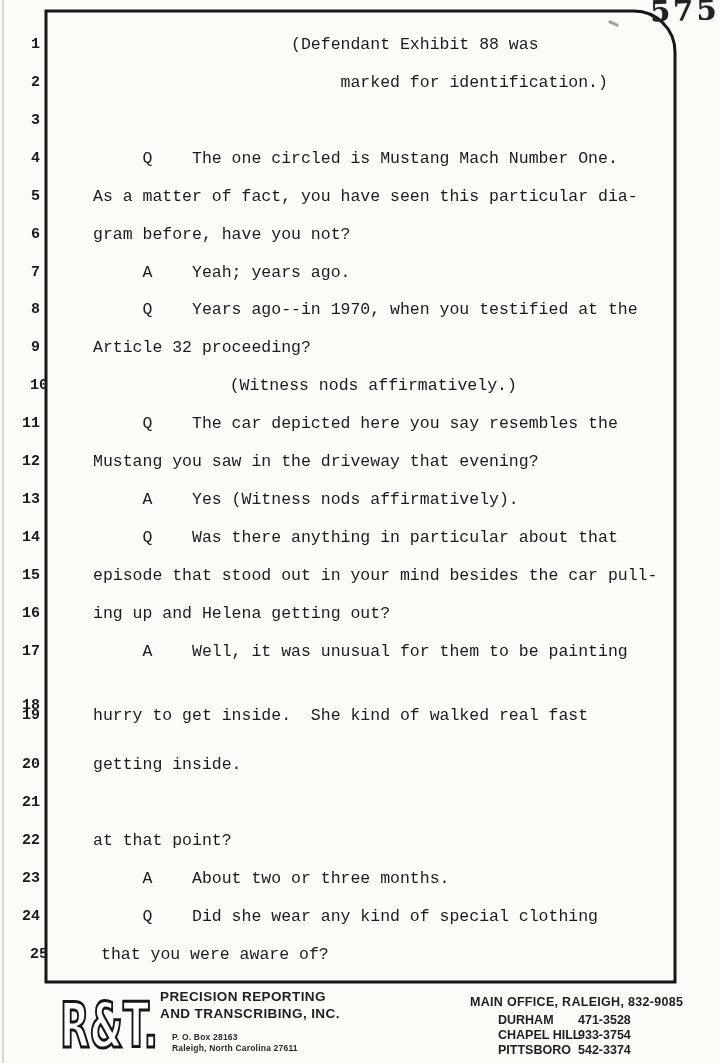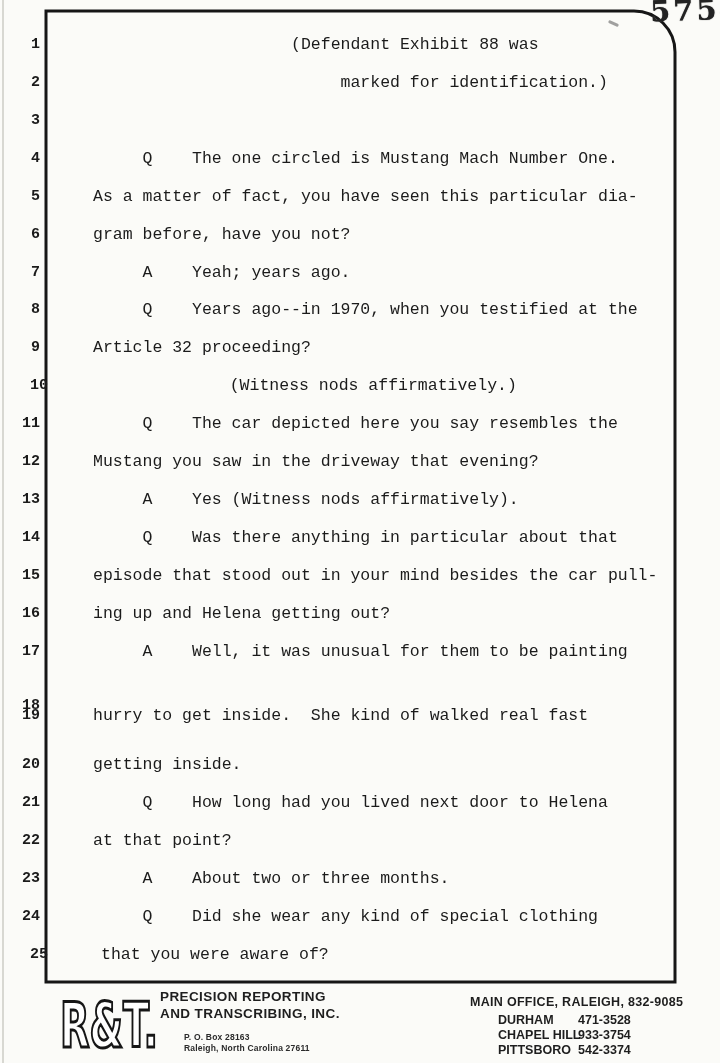--- a/index.html
+++ b/index.html
@@ -28,21 +28,21 @@
   .footer{position:absolute;left:0;top:983px;width:576px;height:80px;}
   .logo-svg{position:absolute;left:58px;top:6px;}
   .company{
     position:absolute;left:160px;top:6px;
     font-family:"Liberation Sans",sans-serif;font-weight:700;
     font-size:13.5px;letter-spacing:.4px;line-height:16.5px;color:#1e1e1e;
   }
   .address{
     position:absolute;left:172px;top:49px;
     font-family:"Liberation Sans",sans-serif;font-weight:700;
-    font-size:8.5px;line-height:10.5px;color:#2b2b2b;letter-spacing:.2px;margin-left:12px;
+    font-size:8.5px;line-height:10.5px;color:#2b2b2b;letter-spacing:.2px;
   }
   .contact{
     position:absolute;left:470px;top:12px;width:230px;
     font-family:"Liberation Sans",sans-serif;font-weight:700;
     font-size:12.5px;color:#1e1e1e;
   }
   .main-office{letter-spacing:.3px;line-height:14px;}
   .office-rows{margin-top:4px;}
   .office-row{display:flex;padding-left:28px;line-height:14.8px;}
   .city{width:80px;white-space:nowrap;}
@@ -76,21 +76,21 @@
       <div class="trow" style="top: 405.2px;"><span class="lnum">11</span><span class="ltxt">     Q    The car depicted here you say resembles the</span></div>
       <div class="trow" style="top: 443.12px;"><span class="lnum">12</span><span class="ltxt">Mustang you saw in the driveway that evening?</span></div>
       <div class="trow" style="top: 481.04px;"><span class="lnum">13</span><span class="ltxt">     A    Yes (Witness nods affirmatively).</span></div>
       <div class="trow" style="top: 518.96px;"><span class="lnum">14</span><span class="ltxt">     Q    Was there anything in particular about that</span></div>
       <div class="trow" style="top: 556.88px;"><span class="lnum">15</span><span class="ltxt">episode that stood out in your mind besides the car pull-</span></div>
       <div class="trow" style="top: 594.8px;"><span class="lnum">16</span><span class="ltxt">ing up and Helena getting out?</span></div>
       <div class="trow" style="top: 632.72px;"><span class="lnum">17</span><span class="ltxt">     A    Well, it was unusual for them to be painting</span></div>
       <div class="trow" style="top: 687px;"><span class="lnum">18</span></div>
       <div class="trow" style="top: 697px;"><span class="lnum">19</span><span class="ltxt">hurry to get inside.  She kind of walked real fast</span></div>
       <div class="trow" style="top: 746.48px;"><span class="lnum">20</span><span class="ltxt">getting inside.</span></div>
-      <div class="trow" style="top: 784.4px;"><span class="lnum">21</span><span class="ltxt">     Q    How long had you lived next door to Helena</span></div>
+      <div class="trow" style="top: 784.4px;"><span class="lnum">21</span></div>
       <div class="trow" style="top: 822.32px;"><span class="lnum">22</span><span class="ltxt">at that point?</span></div>
       <div class="trow" style="top: 860.24px;"><span class="lnum">23</span><span class="ltxt">     A    About two or three months.</span></div>
       <div class="trow" style="top: 898.16px;"><span class="lnum">24</span><span class="ltxt">     Q    Did she wear any kind of special clothing</span></div>
       <div class="trow" style="top: 936.08px; margin-left: 8px;"><span class="lnum">25</span><span class="ltxt">that you were aware of?</span></div>
     </div>
 
   <div class="footer">
     <svg class="logo-svg" width="104" height="70">
       <text x="2" y="58" font-family="DejaVu Sans, sans-serif" font-weight="bold" font-size="62" fill="#ffffff" stroke="#161616" stroke-width="3" textLength="98" lengthAdjust="spacingAndGlyphs">R&amp;T.</text>
     </svg>

